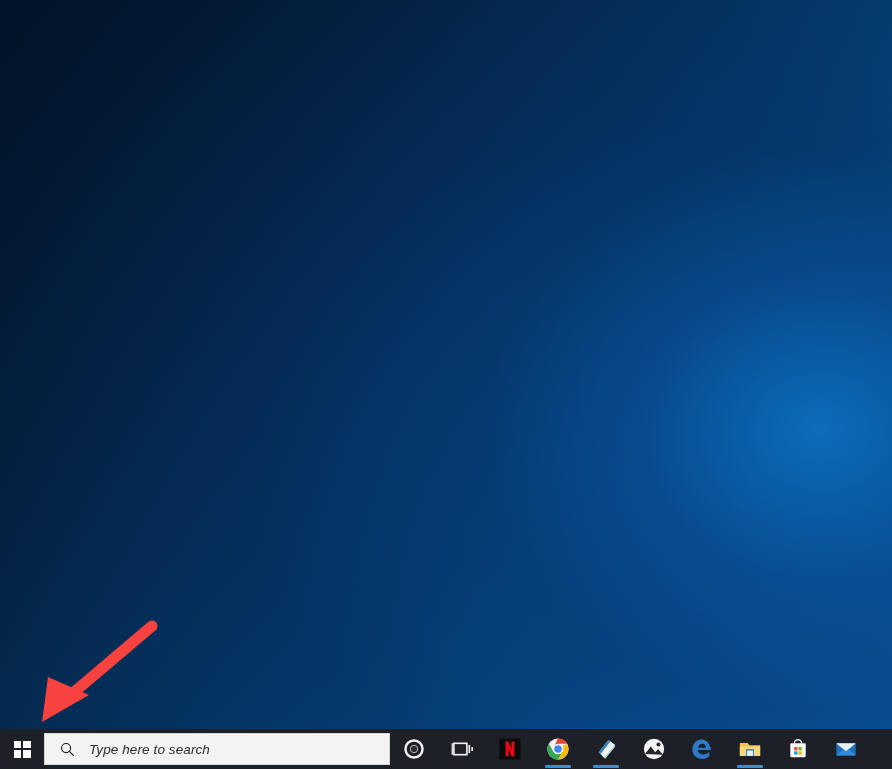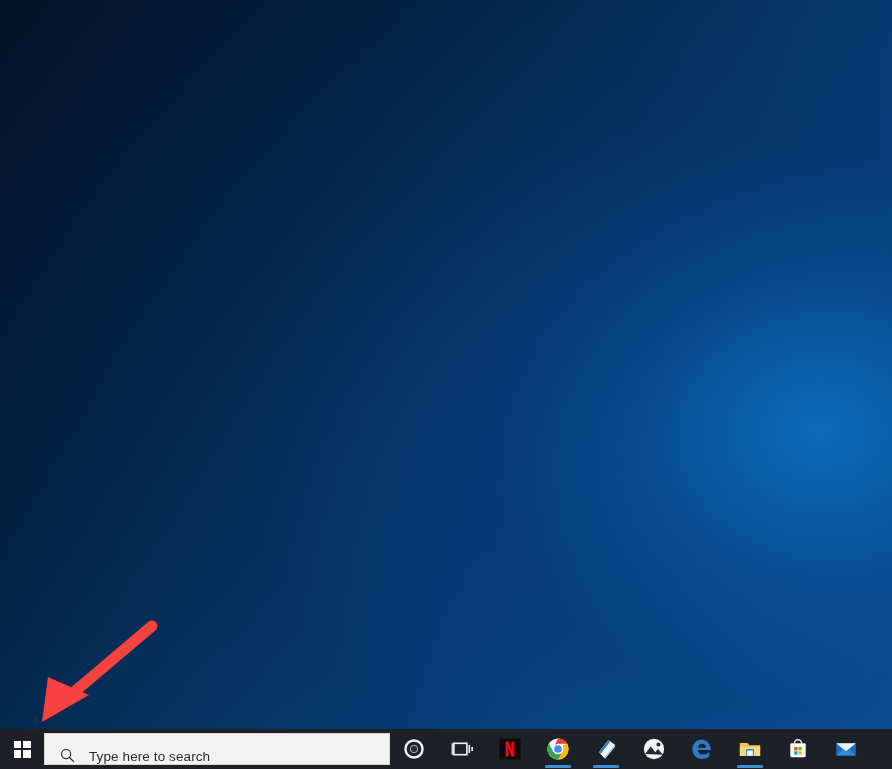--- a/index.html
+++ b/index.html
@@ -74,24 +74,25 @@
 
   
   .search-box {
     flex: 0 0 auto;
     width: 346px;
     height: 32px;
     margin: 4px 0 4px 0;
     background: #f3f3f3;
     border: 1px solid #d6d6d6;
     display: flex;
-    align-items: flex-end;
+    align-items: center;
     padding-left: 14px;
     box-sizing: border-box;
     cursor: text;
+    font-style: italic;
   }
   .search-icon { flex: 0 0 auto; width: 17px; height: 17px; margin-right: 13px; }
   .search-text {
     font-size: 13.5px;
     color: #2b2b2b;
     white-space: nowrap;
     font-family: "Liberation Sans", sans-serif;
     letter-spacing: 0.1px;
   }
 

